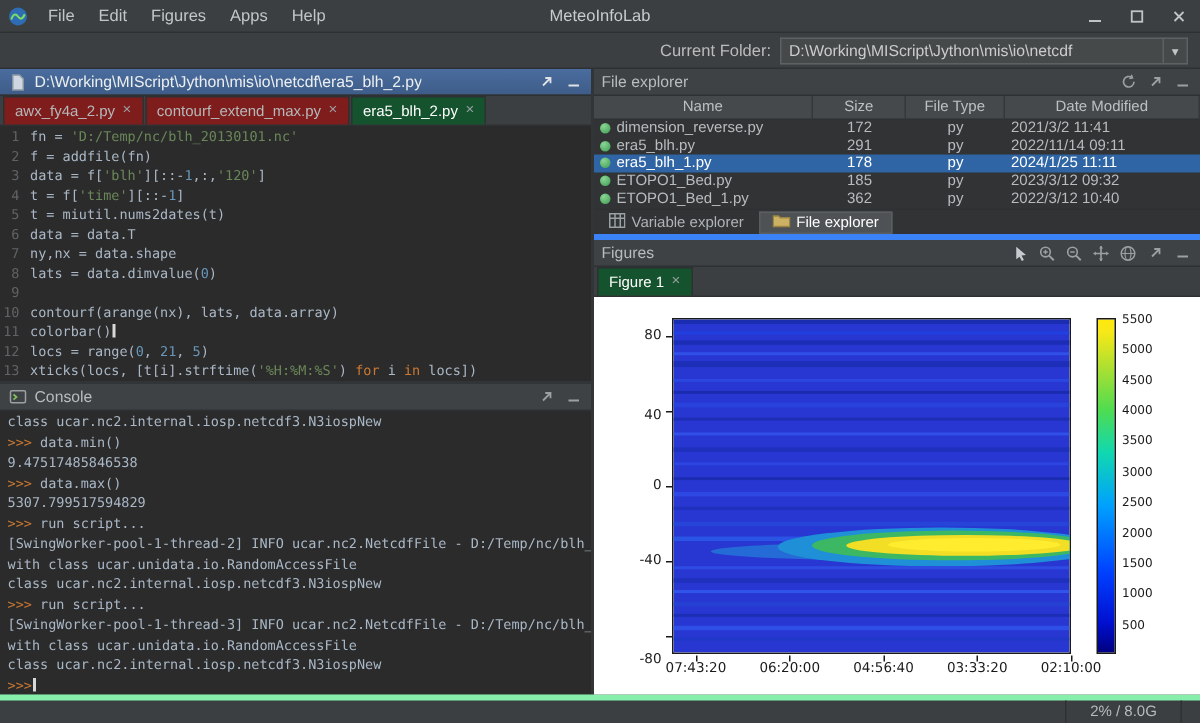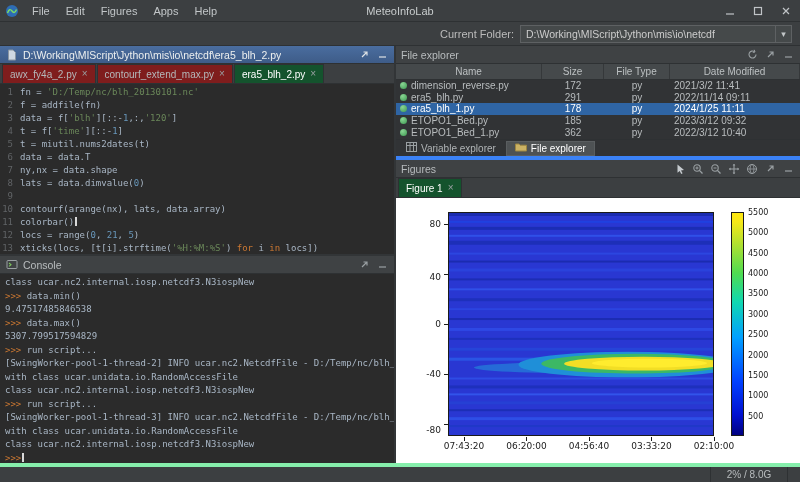--- a/index.html
+++ b/index.html
@@ -415,21 +415,21 @@
           </div>
           <div class="colorbar"></div>
         <div class="ytick" style="top: 21.4444px;">80</div>
             <div class="ymark" style="top: 26.4444px;"></div>
             <div class="ytick" style="top: 74px;">40</div>
             <div class="ymark" style="top: 76.2222px;"></div>
             <div class="ytick" style="top: 121px;">0</div>
             <div class="ymark" style="top: 126px;"></div>
             <div class="ytick" style="top: 170.778px;">-40</div>
             <div class="ymark" style="top: 175.778px;"></div>
-            <div class="ytick" style="top: 227px;">-80</div>
+            <div class="ytick" style="top: 237px;">-80</div>
             <div class="ymark" style="top: 225.556px;"></div>
             <div class="xtick" style="left: 67.96px;">07:43:20</div>
             <div class="xmark" style="left: 67.96px;"></div>
             <div class="xtick" style="left: 130.47px;">06:20:00</div>
             <div class="xmark" style="left: 130.47px;"></div>
             <div class="xtick" style="left: 192.98px;">04:56:40</div>
             <div class="xmark" style="left: 192.98px;"></div>
             <div class="xtick" style="left: 255.49px;">03:33:20</div>
             <div class="xmark" style="left: 255.49px;"></div>
             <div class="xtick" style="left: 318px;">02:10:00</div>

